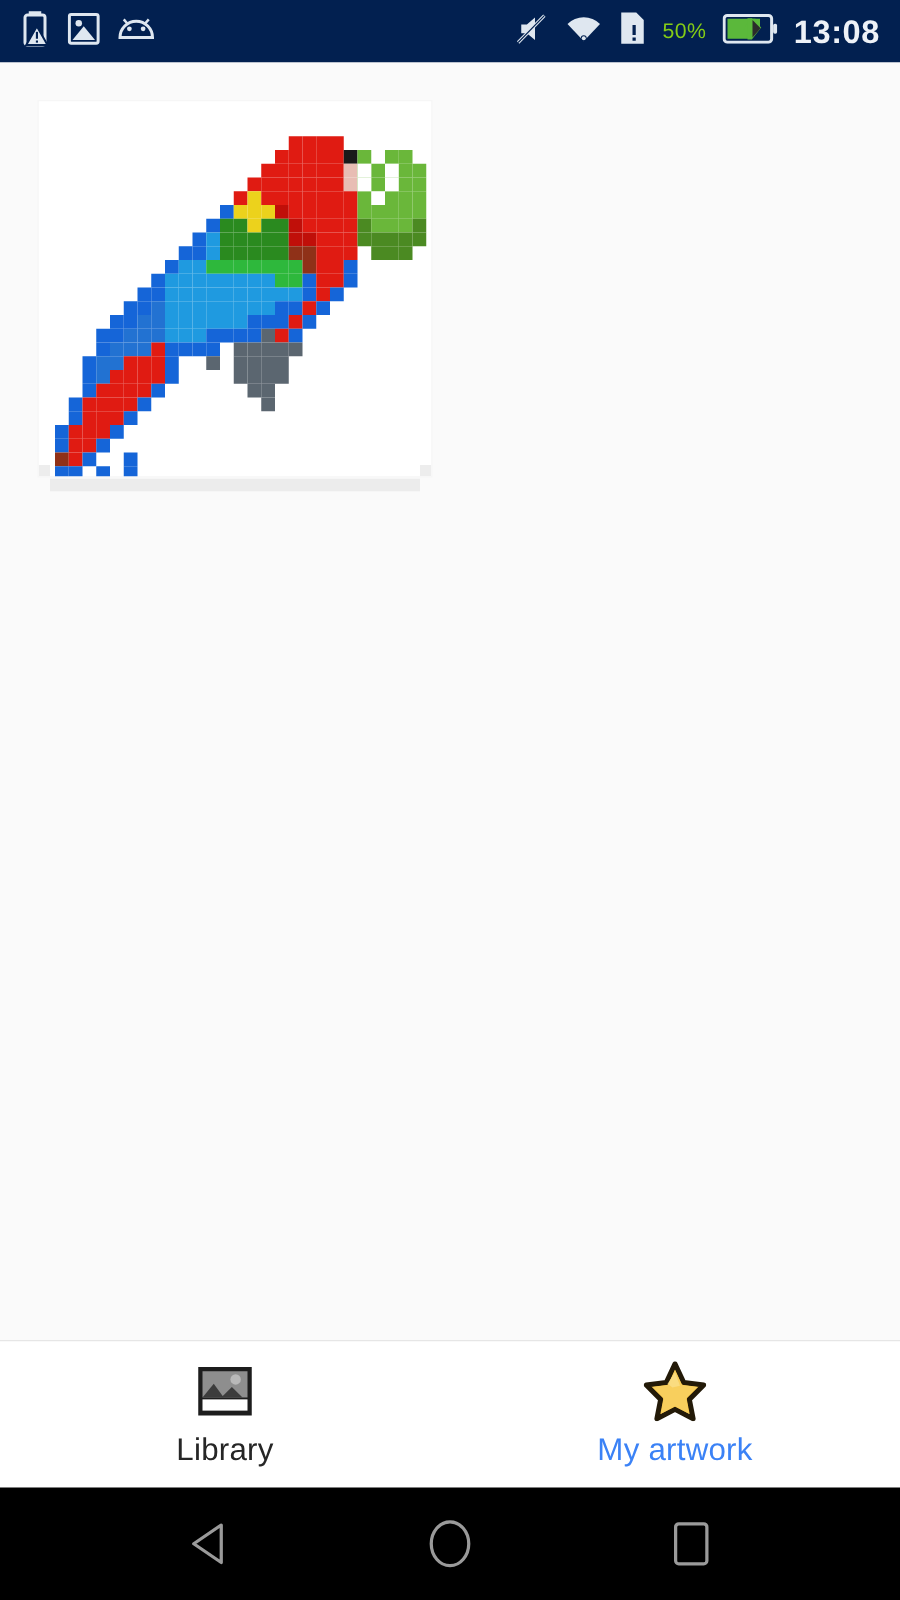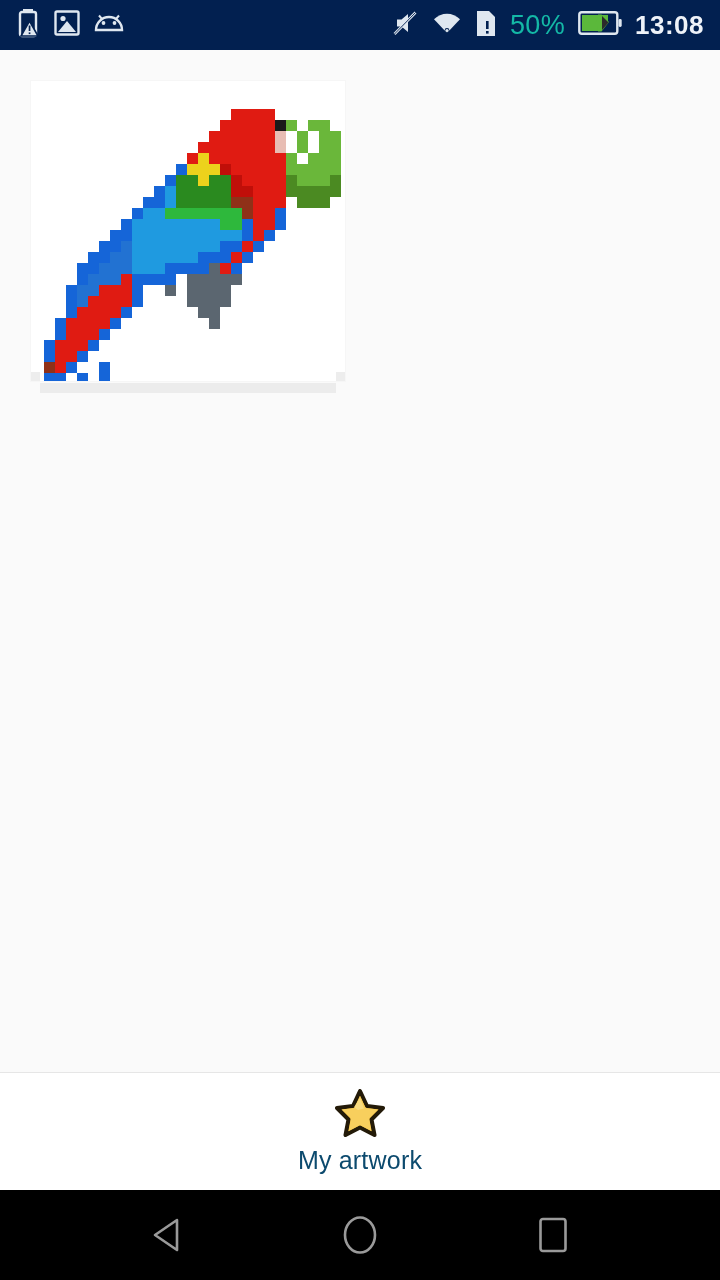--- a/index.html
+++ b/index.html
@@ -39,22 +39,22 @@
     gap: 14px;
   }
   .status-right {
     margin-left: auto;
     display: flex;
     align-items: center;
     gap: 13px;
   }
   .sb-icon { display: block; }
   .sb-text {
-    color: #14b8a6;
-    font-size: 27px;
+    color: #84cc16;
+    font-size: 17px;
     letter-spacing: 0.3px;
     font-family: "Liberation Sans", sans-serif;
     text-align: right;
   }
   .sb-clock {
     color: #eef2f8;
     font-size: 26px;
     letter-spacing: 0.5px;
     font-weight: bold;
   }
@@ -138,21 +138,21 @@
     display: flex;
     align-items: center;
     justify-content: center;
   }
   .tab-label {
     font-size: 25px;
     font-family: "Liberation Sans", sans-serif;
     letter-spacing: 0.2px;
   }
   .tab-label.inactive { color: #262626; }
-  .tab-label.active { color: #0c4a6e; }
+  .tab-label.active { color: #3b82f6; }
 
   
   .nav-bar {
     flex: 0 0 auto;
     height: 90px;
     background: #000000;
     display: flex;
     align-items: center;
     justify-content: space-around;
     padding: 0 70px;
@@ -536,20 +536,33 @@
           <div class="card-corner right"></div>
         </div>
         <div class="card-foot"></div>
       </div>
 
     </div>
   </div>
 
   <div class="tab-bar">
 
+    <div class="tab">
+      <span class="tab-icon">
+        <svg width="46" height="42" viewBox="0 0 46 42">
+          <rect x="1.6" y="1.6" width="42.8" height="38.8" fill="#1d1d1d"></rect>
+          <rect x="5" y="5" width="36" height="21" fill="#8e8e8e"></rect>
+          <circle cx="31.5" cy="11.5" r="4.2" fill="#b9b9b9"></circle>
+          <path d="M5 26 L14 15 L22 26 Z" fill="#3c3c3c"></path>
+          <path d="M20 26 L28.5 17.5 L37 26 Z" fill="#3c3c3c"></path>
+          <rect x="5" y="27.5" width="36" height="9" fill="#ffffff"></rect>
+        </svg>
+      </span>
+      <span class="tab-label inactive">Library</span>
+    </div>
 
     <div class="tab">
       <span class="tab-icon">
         <svg width="50" height="48" viewBox="0 0 50 48">
           <path d="M25 2 L32 17 L48 19 L36.5 30.5 L39.5 46 L25 38.5 L10.5 46 L13.5 30.5 L2 19 L18 17 Z" fill="#f5c243" stroke="#231a08" stroke-width="4" stroke-linejoin="round"></path>
           <path d="M25 7 L30.5 19 L43 20.5 L34 29.5 L36.3 42 L25 36 L13.7 42 L16 29.5 L7 20.5 L19.5 19 Z" fill="#f8cf5d"></path>
           <path d="M25 9 L29 19.5 L23 21 L19 18 Z" fill="#fbe08c" opacity="0.75"></path>
         </svg>
       </span>
       <span class="tab-label active">My artwork</span>

